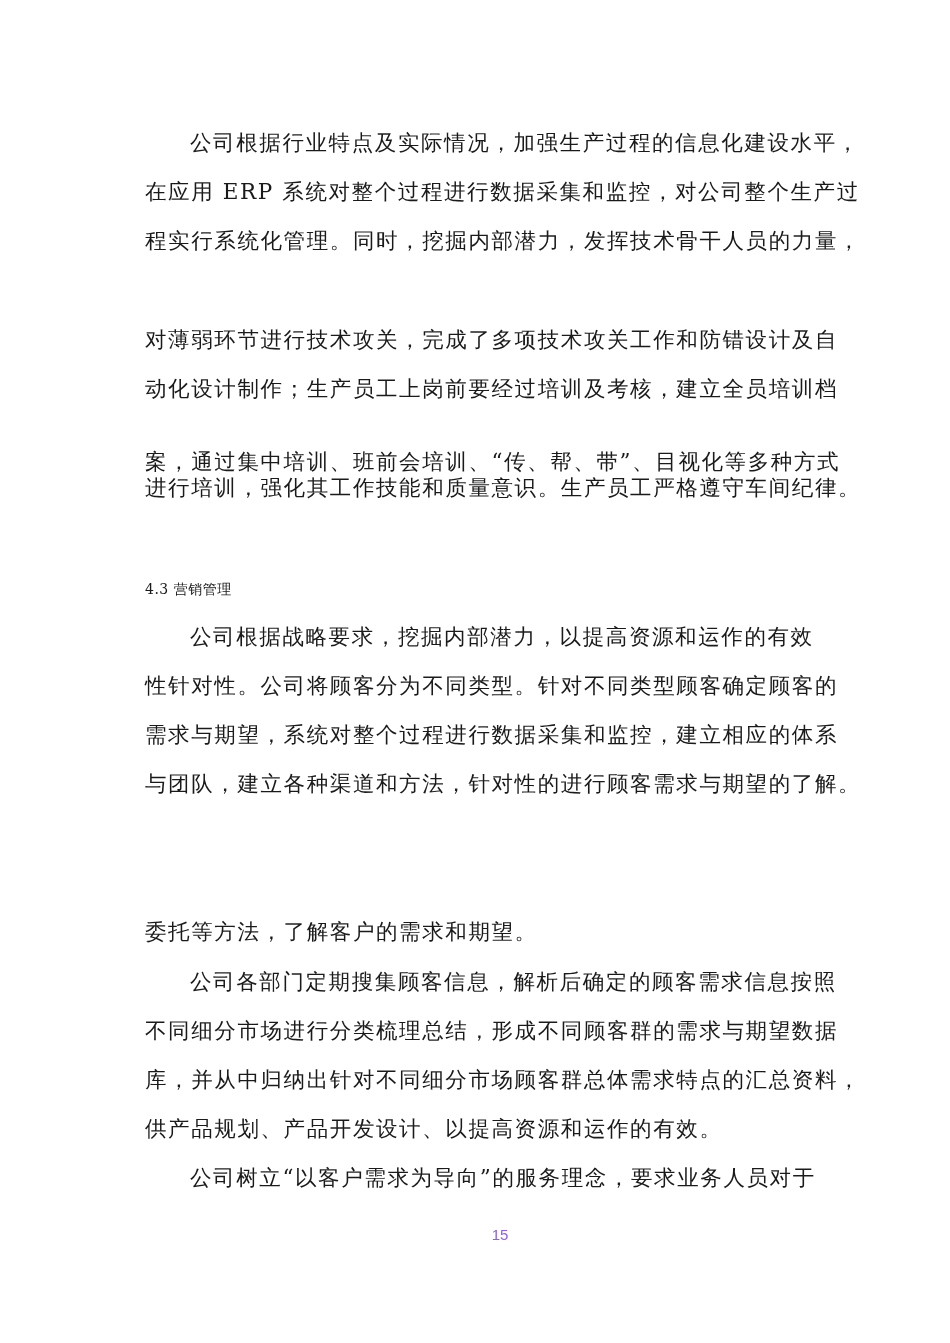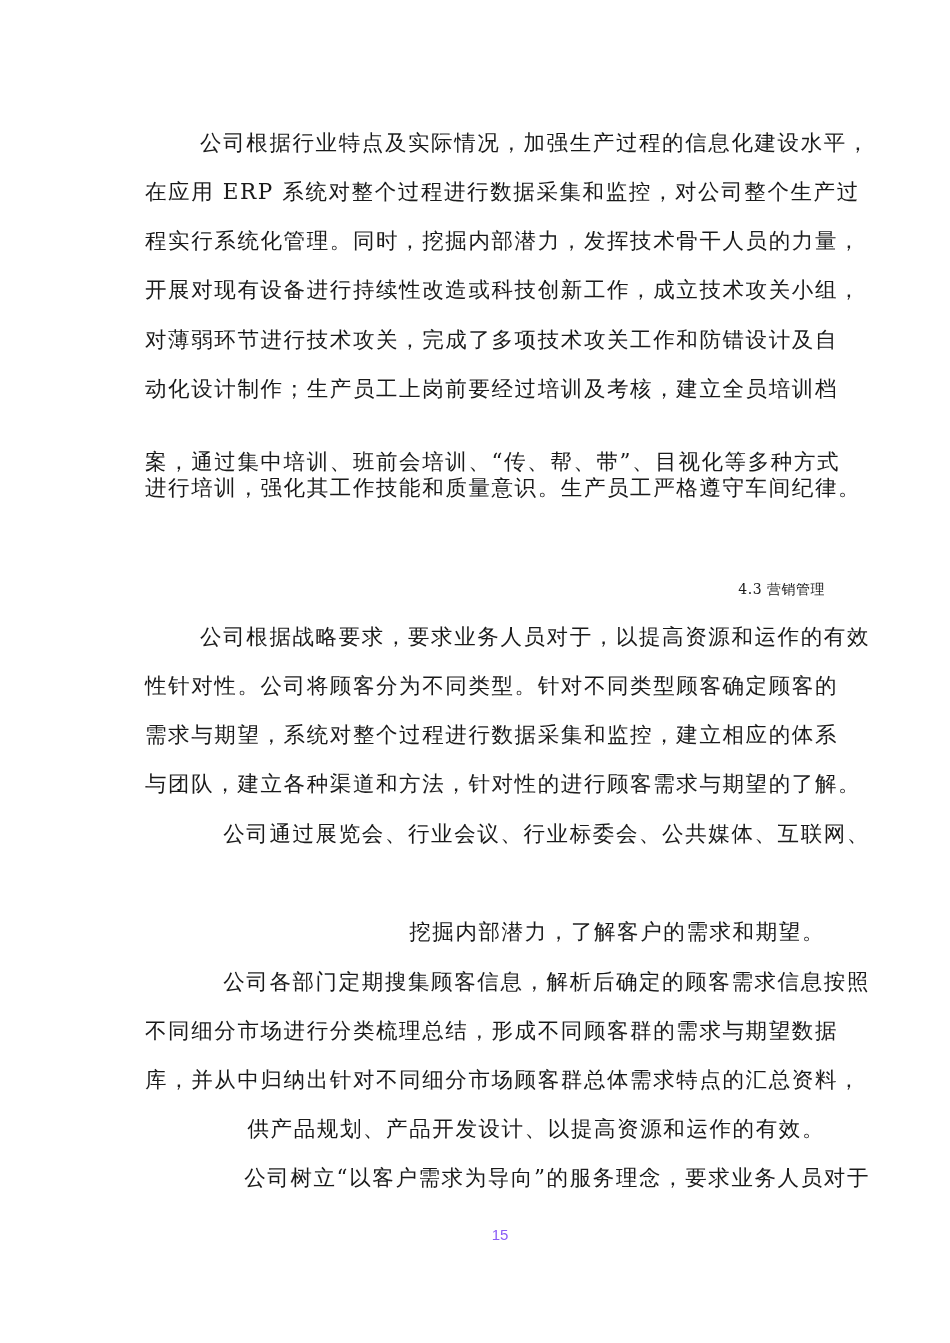--- a/index.html
+++ b/index.html
@@ -1,47 +1,45 @@
 <!DOCTYPE html>
 <html><head>
   <meta charset="utf-8">
   <style>
     html, body { margin: 0; padding: 0; background: #ffffff; }
     body { width: 950px; height: 1343px; position: relative; overflow: hidden;
            font-family: "DejaVu Serif", "Liberation Serif", serif; color: #1a1a1a; }
     .page { position: absolute; left: 0; top: 0; width: 950px; height: 1343px; background: #fff; }
     .line { position: absolute; left: 145px; width: 680px; font-size: 21.5px; line-height: 28px;
-            white-space: nowrap; letter-spacing: 1.6px; text-align: right; }
+            white-space: nowrap; letter-spacing: 1.6px; }
     .indent { left: 190px; }
     .heading { font-size: 14px; letter-spacing: 0.5px; }
     .pagenum { position: absolute; top: 1226px; left: 0; width: 950px; text-align: center;
                font-family: "Liberation Sans", sans-serif; font-size: 15px; color: #8b5cf6; padding-left: 25px; }
   </style>
 </head>
 <body>
 
 <div class="page">
 
   <div class="line indent" style="top:129px">公司根据行业特点及实际情况，加强生产过程的信息化建设水平，</div>
   <div class="line" style="top:178px">在应用 ERP 系统对整个过程进行数据采集和监控，对公司整个生产过</div>
   <div class="line" style="top:227px">程实行系统化管理。同时，挖掘内部潜力，发挥技术骨干人员的力量，</div>
-  <div class="line" style="top:276px">开展对现有设备进行持续性改造或科技创新工作，成立技术攻关小组，</div>
   <div class="line" style="top:326px">对薄弱环节进行技术攻关，完成了多项技术攻关工作和防错设计及自</div>
   <div class="line" style="top:375px">动化设计制作；生产员工上岗前要经过培训及考核，建立全员培训档</div>
   <div class="line" style="top:448px">案，通过集中培训、班前会培训、“传、帮、带”、目视化等多种方式</div>
   <div class="line" style="top:474px">进行培训，强化其工作技能和质量意识。生产员工严格遵守车间纪律。</div>
 
   <div class="line heading" style="top:575px">4.3 营销管理</div>
 
-  <div class="line indent" style="top:623px">公司根据战略要求，要求业务人员对于，以提高资源和运作的有效</div>
+  <div class="line indent" style="top:623px">公司根据战略要求，挖掘内部潜力，以提高资源和运作的有效</div>
   <div class="line" style="top:672px">性针对性。公司将顾客分为不同类型。针对不同类型顾客确定顾客的</div>
   <div class="line" style="top:721px">需求与期望，系统对整个过程进行数据采集和监控，建立相应的体系</div>
   <div class="line" style="top:770px">与团队，建立各种渠道和方法，针对性的进行顾客需求与期望的了解。</div>
-  <div class="line indent" style="top:820px">公司通过展览会、行业会议、行业标委会、公共媒体、互联网、</div>
-  <div class="line" style="top:918px">挖掘内部潜力，了解客户的需求和期望。</div>
+  <div class="line" style="top:918px">委托等方法，了解客户的需求和期望。</div>
   <div class="line indent" style="top:968px">公司各部门定期搜集顾客信息，解析后确定的顾客需求信息按照</div>
   <div class="line" style="top:1017px">不同细分市场进行分类梳理总结，形成不同顾客群的需求与期望数据</div>
   <div class="line" style="top:1066px">库，并从中归纳出针对不同细分市场顾客群总体需求特点的汇总资料，</div>
   <div class="line" style="top:1115px">供产品规划、产品开发设计、以提高资源和运作的有效。</div>
   <div class="line indent" style="top:1164px">公司树立“以客户需求为导向”的服务理念，要求业务人员对于</div>
 
   <div class="pagenum">15</div>
 </div>
 
 </body></html>

